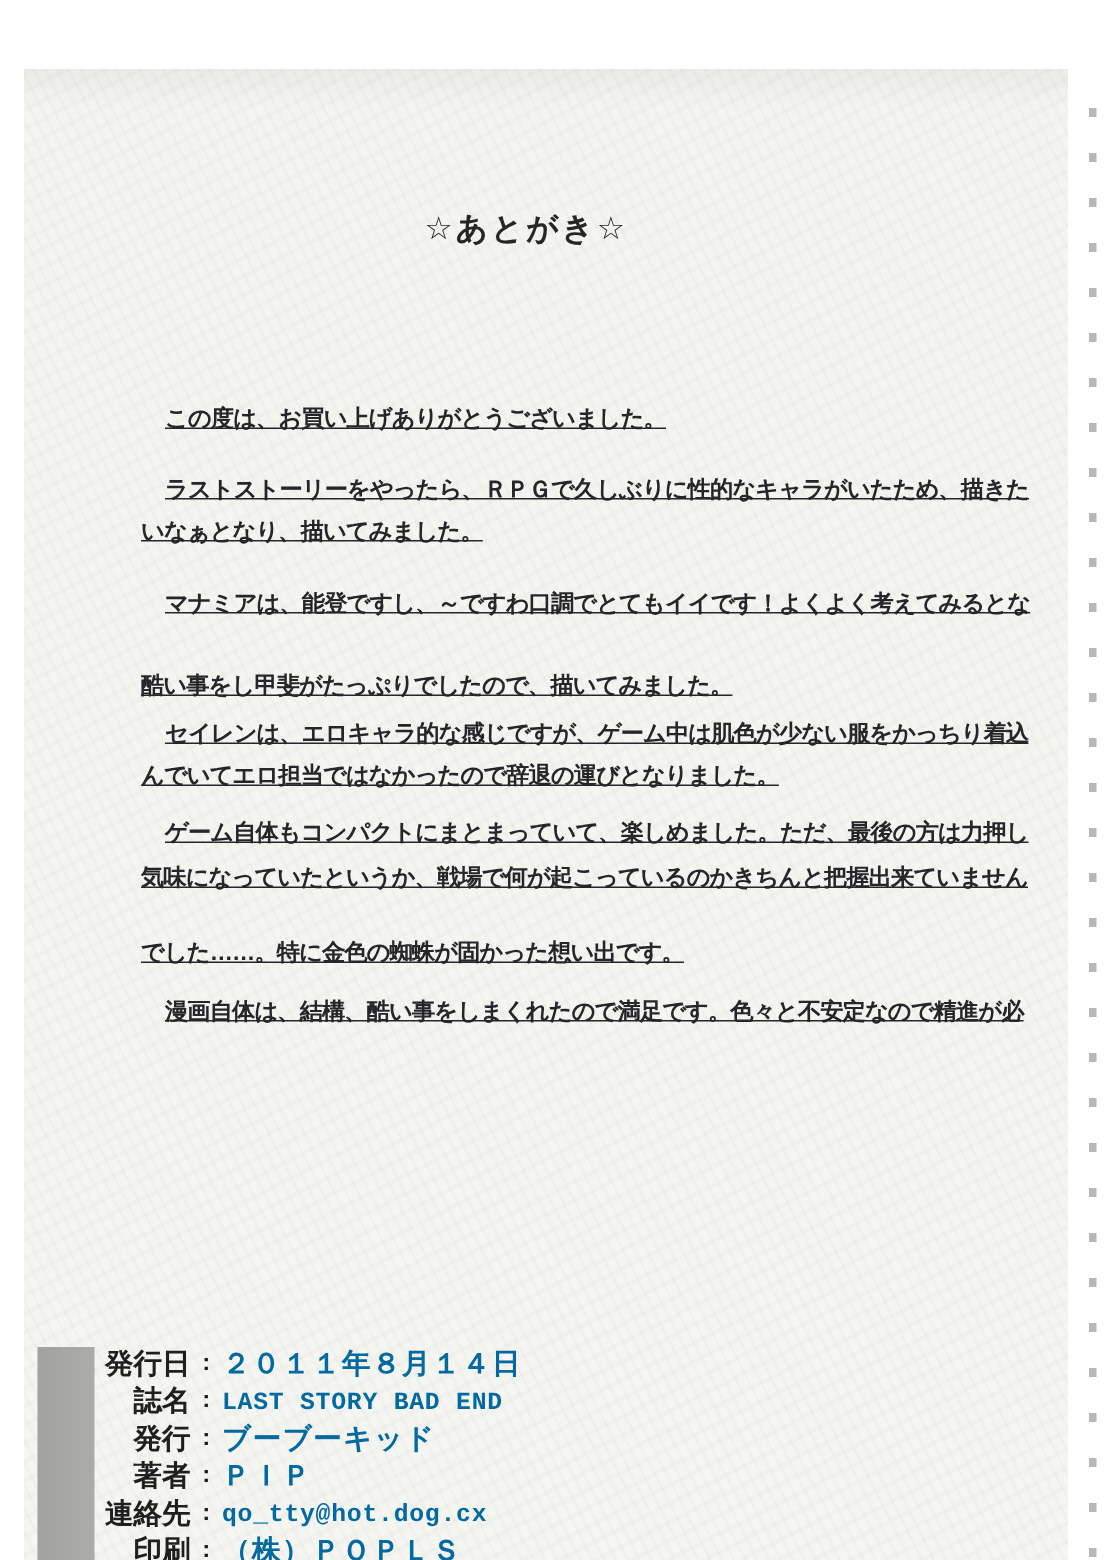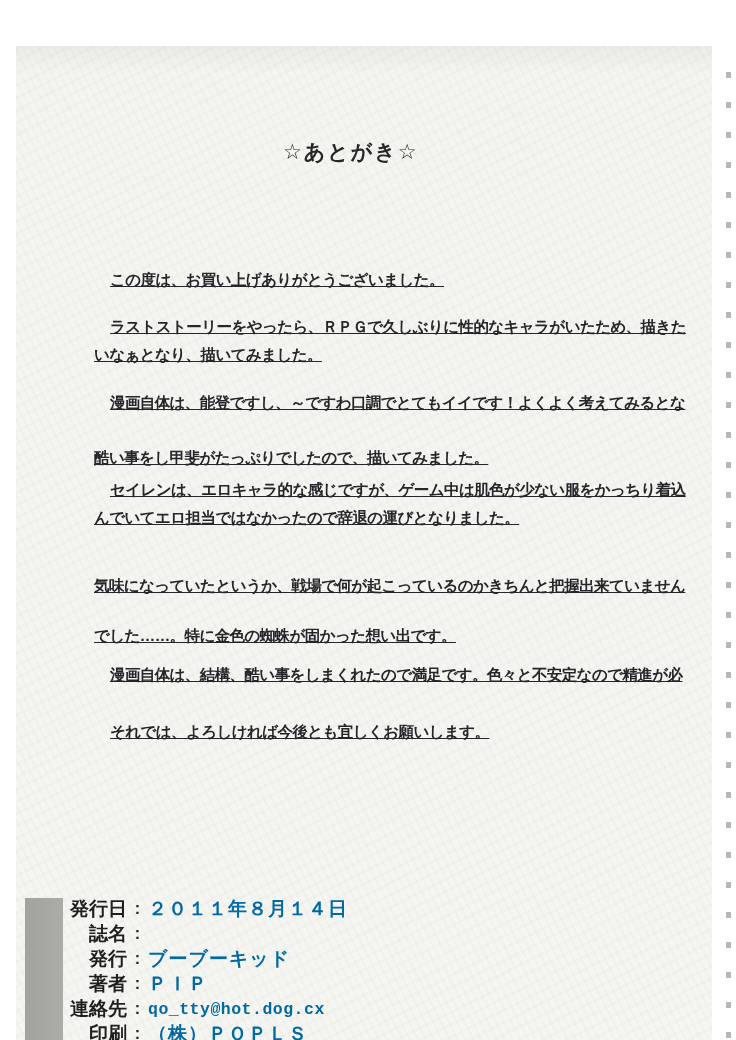--- a/index.html
+++ b/index.html
@@ -66,40 +66,41 @@
 
 <div id="canvas">
   <div class="paper"></div>
   <div class="edge-marks"></div>
 
   <div class="title">☆あとがき☆</div>
 
   <div class="bl ind" style="top:250px">この度は、お買い上げありがとうございました。</div>
   <div class="bl ind" style="top:297px">ラストストーリーをやったら、ＲＰＧで久しぶりに性的なキャラがいたため、描きた</div>
   <div class="bl" style="top:325px">いなぁとなり、描いてみました。</div>
-  <div class="bl ind" style="top:373px">漫画自体は、能登ですし、～ですわ口調でとてもイイです！よくよく考えてみるとな</div>
+  <div class="bl ind" style="top:373px">マナミアは、能登ですし、～ですわ口調でとてもイイです！よくよく考えてみるとな</div>
   <div class="bl" style="top:428px">酷い事をし甲斐がたっぷりでしたので、描いてみました。</div>
   <div class="bl ind" style="top:460px">セイレンは、エロキャラ的な感じですが、ゲーム中は肌色が少ない服をかっちり着込</div>
   <div class="bl" style="top:488px">んでいてエロ担当ではなかったので辞退の運びとなりました。</div>
+  <div class="bl ind" style="top:526px">ゲーム自体もコンパクトにまとまっていて、楽しめました。ただ、最後の方は力押し</div>
   <div class="bl" style="top:556px">気味になっていたというか、戦場で何が起こっているのかきちんと把握出来ていません</div>
   <div class="bl" style="top:606px">でした……。特に金色の蜘蛛が固かった想い出です。</div>
   <div class="bl ind" style="top:645px">漫画自体は、結構、酷い事をしまくれたので満足です。色々と不安定なので精進が必</div>
-  <div class="bl ind" style="top:702px">それでは、よろしければ今後とも宜しくお願いします。</div>
 
   <div class="accent-bar"></div>
 
   <div class="colophon">
     <div class="crow">
       <span class="clabel">発行日</span>
       <span class="ccolon">:</span>
       <span class="cvalue">２０１１年８月１４日</span>
     </div>
     <div class="crow">
       <span class="clabel">誌名</span>
       <span class="ccolon">:</span>
+      <span class="cvalue mono">LAST STORY BAD END</span>
     </div>
     <div class="crow">
       <span class="clabel">発行</span>
       <span class="ccolon">:</span>
       <span class="cvalue">ブーブーキッド</span>
     </div>
     <div class="crow">
       <span class="clabel">著者</span>
       <span class="ccolon">:</span>
       <span class="cvalue">ＰＩＰ</span>

